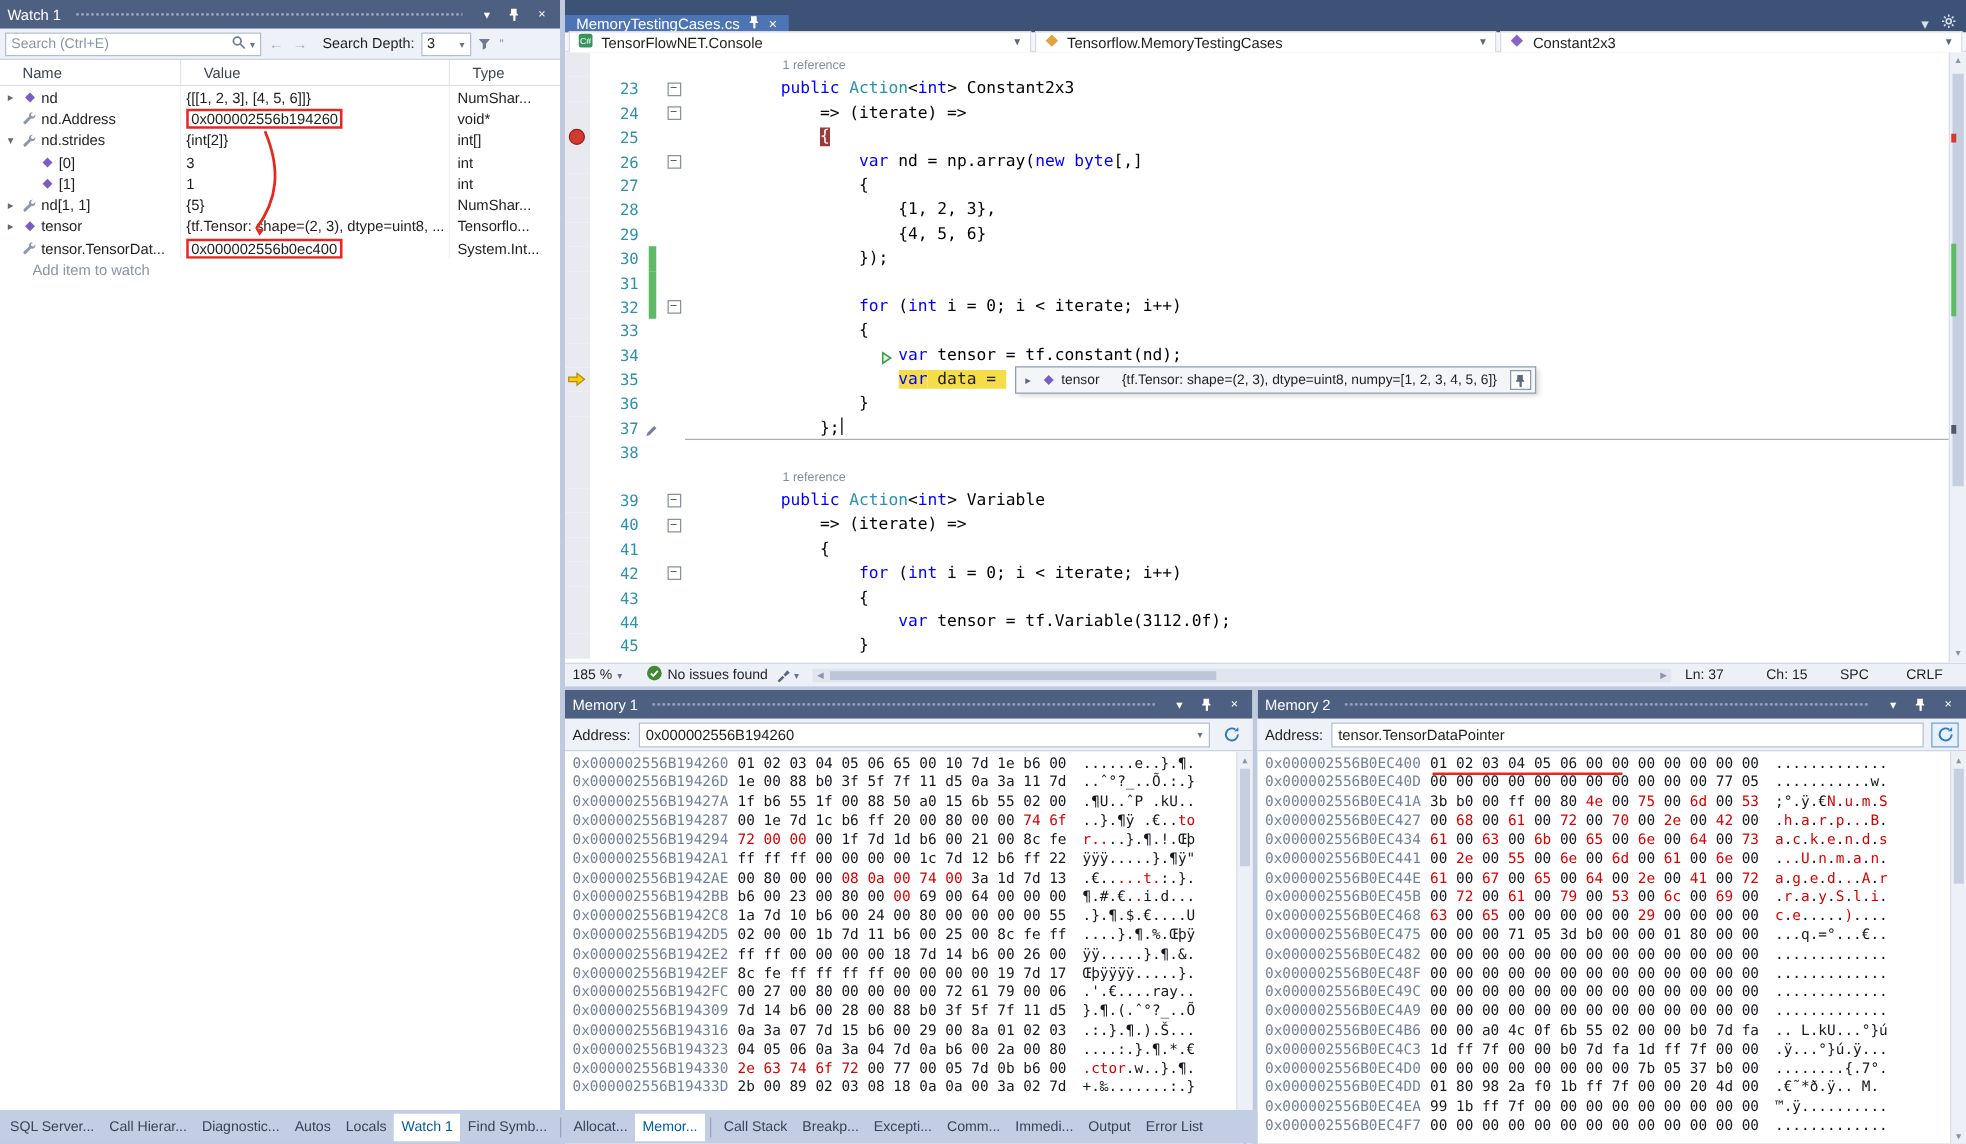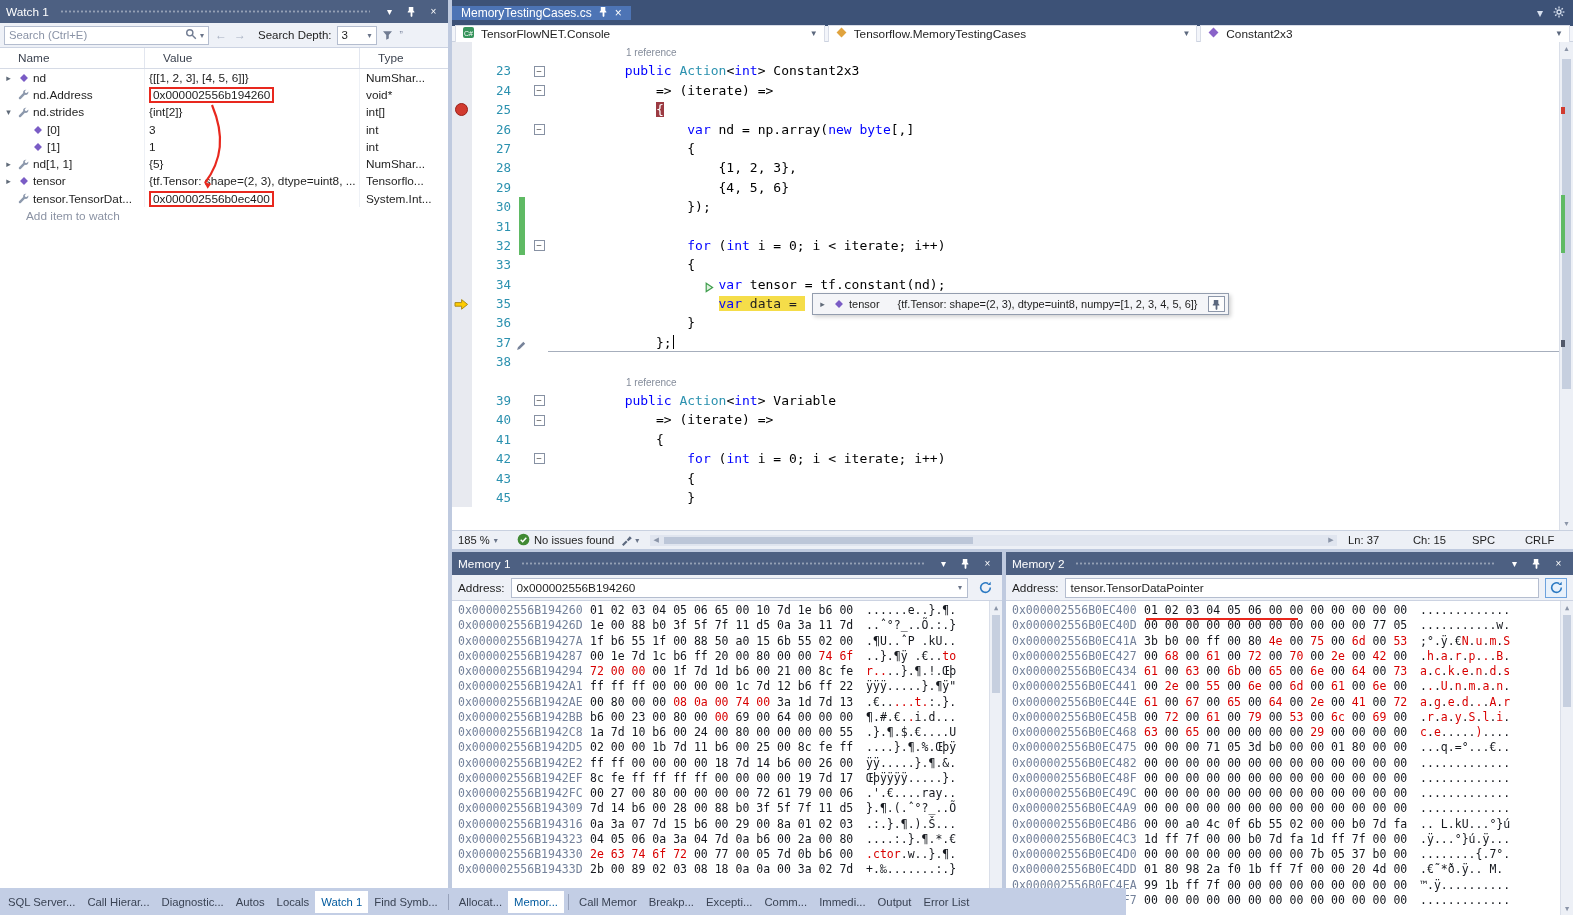--- a/index.html
+++ b/index.html
@@ -31,21 +31,21 @@
   .wname{width:145px;border-right:1px solid #eef1f6;gap:3px}
   .wval{width:215px;border-right:1px solid #eef1f6;padding:0 4px}
   .wtype{flex:1;padding:0 6px;color:#1e1e1e}
   .expander{width:11px;color:#5f6a78;font-size:9px;text-align:center;flex:0 0 auto}
   .wicon{width:13px;height:12px;display:flex;align-items:center;justify-content:center;flex:0 0 auto}
   .redbox{border:2px solid #e8281e;padding:0 2px;line-height:12px;display:inline-block}
   .addrow{height:17px;display:flex;align-items:center;color:#8b93a4;font-size:11.8px;padding-left:26px}
   #watch-annot{position:absolute;left:0;top:0;width:448px;height:888px;pointer-events:none;z-index:6}
   
   #editor{left:452px;top:0;width:1121px;height:549px;background:#fff}
-  .tabstrip{height:26px;background:#3d5277;display:flex;align-items:center;flex:0 0 auto}
+  .tabstrip{height:26px;background:#3d5277;display:flex;align-items:flex-end;flex:0 0 auto}
   .doctab{background:#4d74b5;color:#fff;display:flex;align-items:center;padding:0 9px;gap:7px;font-size:12px}
   .tabstrip-rest{flex:1;display:flex;justify-content:flex-end;align-items:center;gap:10px;padding-right:8px;color:#d7e0ef}
   .navbar{height:16px;background:#f3f5fa;border-bottom:1px solid #ccd3e0;display:flex;align-items:center;padding:0 3px;gap:3px;flex:0 0 auto}
   .navcombo{flex:1;height:18px;background:#fff;border:1px solid #d8dce7;display:flex;align-items:center;padding:0 6px;gap:6px;font-size:11.8px}
   .navcombo .dd{margin-left:auto;font-size:8px;color:#5c687e}
   .codewrap{position:relative;flex:1;overflow:hidden;background:#fff;padding-right:14px}
   .crow{display:flex;height:19.4px;line-height:19.4px;font-family:"DejaVu Sans Mono",monospace;font-size:13px;white-space:pre}
   .m-bp{width:20px;background:#e8eaf0;position:relative;flex:0 0 auto}
   .m-ln{width:42px;text-align:right;color:#2b91af;font-size:12.5px;padding-right:3px;flex:0 0 auto}
   .m-gap{width:16px;position:relative;flex:0 0 auto}
@@ -94,21 +94,21 @@
   .haddr{color:#73819a;width:132px;flex:0 0 auto}
   .hbytes{color:#15181e;width:276px;flex:0 0 auto}
   .hascii{color:#15181e}
   .red{color:#d80000}
   .m2underline{position:absolute;left:140px;top:17px;width:152px;border-top:2px solid #e8281e;z-index:5}
   .mvscroll{position:absolute;right:0;top:0;bottom:12px;width:13px;background:#edf0f6;border-left:1px solid #dadfe9;display:flex;flex-direction:column;align-items:center}
   .mvscroll2{bottom:0}
   .mhscroll{position:absolute;left:0;right:13px;bottom:0;height:12px;background:#edf0f6;border-top:1px solid #dadfe9;display:flex;align-items:center}
   .mhthumb{position:absolute;left:14px;top:2px;height:7px;width:220px;background:#c6cfdf}
   
-  #btabs{position:absolute;left:0;top:888px;width:1126px;height:27px;background:#c3cee5;display:flex;align-items:center;padding:0 2px;overflow:hidden}
+  #btabs{position:absolute;left:0;top:888px;width:1006px;height:27px;background:#c3cee5;display:flex;align-items:center;padding:0 2px;overflow:hidden}
   .btab{padding:0 6px;height:22px;display:flex;align-items:center;font-size:11.3px;color:#3a4354;white-space:nowrap}
   .btab.active{background:#fff;color:#005a9e}
   .btsep{width:1px;height:16px;background:#97a2bb;margin:0 4px;flex:0 0 auto}
 </style>
 </head>
 <body>
 
 <div id="stage">
 
   <div class="panel" id="watch">
@@ -374,20 +374,21 @@
           <div class="crow sep"><div class="m-bp"></div><div class="m-ln">37</div><div class="m-gap"><span class="pencil"><svg width="11" height="11" viewBox="0 0 12 12">
                   <path d="M1.2 10.8l.9-2.9 5.9-5.9 2 2-5.9 5.9-2.9.9z" fill="#77839a"></path>
                 </svg></span></div><div class="m-fold"></div><div class="m-txt"><span class="tk-pl">            };</span><span class="caret"></span></div></div>
           <div class="crow"><div class="m-bp"></div><div class="m-ln">38</div><div class="m-gap"></div><div class="m-fold"></div><div class="m-txt"></div></div>
           <div class="crow"><div class="m-bp"></div><div class="m-ln"></div><div class="m-gap"></div><div class="m-fold"></div><div class="m-txt"><span class="lens-text">1 reference</span></div></div>
           <div class="crow"><div class="m-bp"></div><div class="m-ln">39</div><div class="m-gap"></div><div class="m-fold"><span class="foldbox">−</span></div><div class="m-txt"><span class="tk-pl">        </span><span class="tk-kw">public</span><span class="tk-pl"> </span><span class="tk-ty">Action</span><span class="tk-pl">&lt;</span><span class="tk-kw">int</span><span class="tk-pl">&gt; Variable</span></div></div>
           <div class="crow"><div class="m-bp"></div><div class="m-ln">40</div><div class="m-gap"></div><div class="m-fold"><span class="foldbox">−</span></div><div class="m-txt"><span class="tk-pl">            =&gt; (iterate) =&gt;</span></div></div>
           <div class="crow"><div class="m-bp"></div><div class="m-ln">41</div><div class="m-gap"></div><div class="m-fold"></div><div class="m-txt"><span class="tk-pl">            {</span></div></div>
           <div class="crow"><div class="m-bp"></div><div class="m-ln">42</div><div class="m-gap"></div><div class="m-fold"><span class="foldbox">−</span></div><div class="m-txt"><span class="tk-pl">                </span><span class="tk-kw">for</span><span class="tk-pl"> (</span><span class="tk-kw">int</span><span class="tk-pl"> i = 0; i &lt; iterate; i++)</span></div></div>
           <div class="crow"><div class="m-bp"></div><div class="m-ln">43</div><div class="m-gap"></div><div class="m-fold"></div><div class="m-txt"><span class="tk-pl">                {</span></div></div>
+          <div class="crow"><div class="m-bp"></div><div class="m-ln">44</div><div class="m-gap"></div><div class="m-fold"></div><div class="m-txt"><span class="tk-pl">                    </span><span class="tk-kw">var</span><span class="tk-pl"> tensor = tf.Variable(3112.0f);</span></div></div>
           <div class="crow"><div class="m-bp"></div><div class="m-ln">45</div><div class="m-gap"></div><div class="m-fold"></div><div class="m-txt"><span class="tk-pl">                }</span></div></div>
         </div>
       <div class="datatip">
         <span class="expander">▸</span>
         <span class="wicon">
           <svg width="10" height="10" viewBox="0 0 10 10">
               <rect x="2.2" y="2.2" width="5.6" height="5.6" fill="#7a5cc5" transform="rotate(45 5 5)"></rect>
             </svg>
         </span>
         <span class="dt-name">tensor</span>
@@ -565,21 +566,21 @@
       <div class="btab">Call Hierar...</div>
       <div class="btab">Diagnostic...</div>
       <div class="btab">Autos</div>
       <div class="btab">Locals</div>
       <div class="btab active">Watch 1</div>
       <div class="btab">Find Symb...</div>
       <div class="btsep"></div>
       <div class="btab">Allocat...</div>
       <div class="btab active">Memor...</div>
       <div class="btsep"></div>
-      <div class="btab">Call Memor</div>
+      <div class="btab">Call Stack</div>
       <div class="btab">Breakp...</div>
       <div class="btab">Excepti...</div>
       <div class="btab">Comm...</div>
       <div class="btab">Immedi...</div>
       <div class="btab">Output</div>
       <div class="btab">Error List</div>
     </div>
 
 </div>
 

